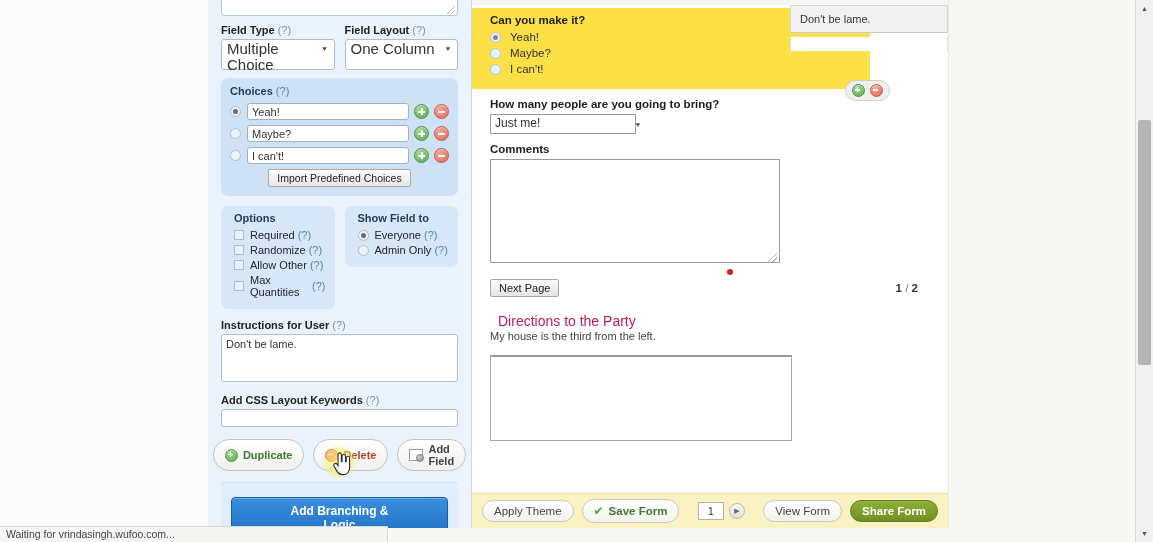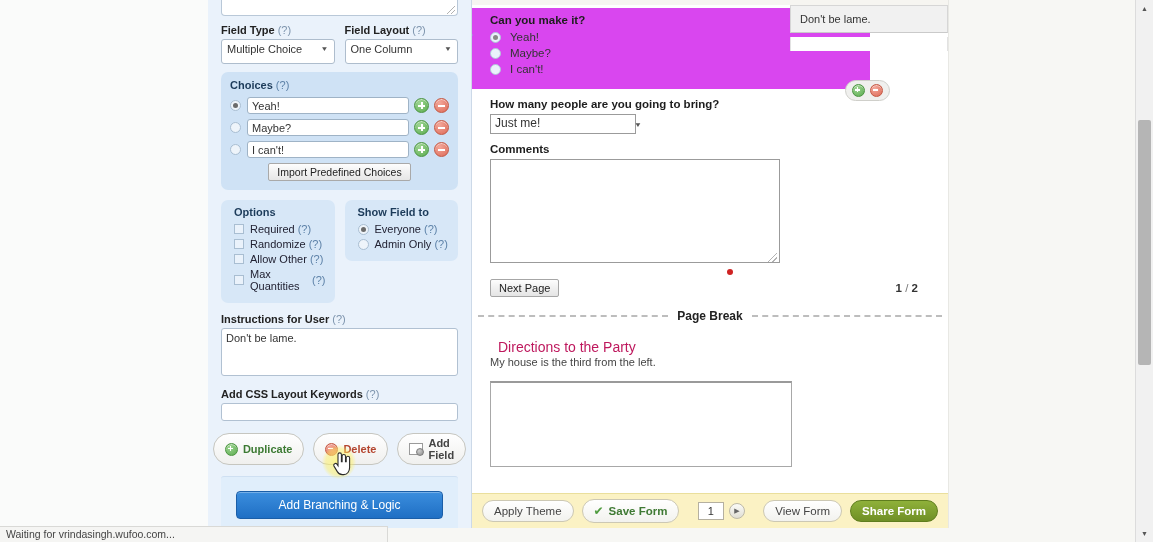--- a/index.html
+++ b/index.html
@@ -35,23 +35,23 @@
     border:1px solid #b9c8d8;border-top:none;border-radius:0 0 4px 4px;background:#fff;
     position:relative;
   }
   .topta:after{
     content:"";position:absolute;right:2px;bottom:1px;width:8px;height:8px;
     background:
       linear-gradient(135deg,transparent 45%,#b3b3b3 45%,#b3b3b3 55%,transparent 55%),
       linear-gradient(135deg,transparent 70%,#b3b3b3 70%,#b3b3b3 80%,transparent 80%);
   }
   select.sel, .fakesel{
-    width:100%;height:25px;box-sizing:border-box;
+    width:100%;height:31px;box-sizing:border-box;
     background:#fff;border:1px solid #aebdcd;border-radius:3px;
-    font-family:inherit;font-size:11px;color:#333;
+    font-family:inherit;font-size:15px;color:#333;
     padding:1px 16px 1px 5px;line-height:16px;
     position:relative;
     -webkit-appearance:none;appearance:none;
   }
   .selwrap{position:relative;}
   .selwrap .caret{
     position:absolute;right:6px;top:5px;font-size:8px;color:#555;pointer-events:none;
     transform:scaleY(.8);
   }
   
@@ -126,35 +126,35 @@
   .sqico{width:12px;height:10px;border:1px solid #9a9a9a;background:#fff;position:relative;flex:0 0 auto;}
   .sqico:after{content:"";position:absolute;right:-2px;bottom:-2px;width:6px;height:6px;border-radius:50%;
                background:radial-gradient(circle at 35% 30%,#cfcfcf,#8d8d8d);border:1px solid #7d7d7d;}
   
   .branch{
     margin-top:11px;background:#e0eefb;border-top:1px solid #cfe0f2;border-radius:3px;
     padding:14px 10px 16px 10px;text-align:center;
   }
   .branch-btn{
     display:inline-block;background:linear-gradient(#3b8ede,#1f6fc4);
-    border:1px solid #1a5ea8;border-radius:4px;color:#fff;font-weight:normal;font-size:12px;
+    border:1px solid #1a5ea8;border-radius:4px;color:#fff;font-weight:bold;font-size:12px;
     padding:6px 41px;cursor:pointer;box-shadow:0 1px 0 rgba(255,255,255,.3) inset;
     position:relative;
   }
   .branch-note{margin-top:10px;font-size:11.5px;color:#5d7c96;line-height:1.45;}
 
   
   #preview{
     position:absolute;left:472px;top:0;width:476px;height:528px;
     background:#fff;overflow:hidden;
   }
   #preview-top{position:absolute;left:0;top:0;width:100%;height:5px;background:#f6f5f1;}
   #prev-inner{padding:8px 0 0 0;position:relative;height:100%;box-sizing:border-box;}
   .sel-field{
-    background:#d946ef;position:relative;padding:6px 0 10px 18px;margin:0 78px 0 0;
+    background:#fde047;position:relative;padding:6px 0 10px 18px;margin:0 78px 0 0;
   }
   .sel-arrow{
     position:absolute;left:-10px;top:18px;width:0;height:0;
     border-top:9px solid transparent;border-bottom:9px solid transparent;
     border-left:11px solid #8ab3da;
   }
   .fq{font-weight:bold;font-size:11.5px;color:#1d1d1d;margin-bottom:5px;}
   .opt-line{display:flex;align-items:center;margin-bottom:4px;font-size:11.5px;color:#333;}
   .opt-line .rd2{width:11px;height:11px;border-radius:50%;border:1px solid #b0c4d8;background:#eaf2fb;
     box-sizing:border-box;margin-right:9px;flex:0 0 auto;position:relative;}
@@ -401,25 +401,20 @@
         <span class="ta-handle"></span>
         <span class="red-dot"></span>
       </div>
     </div>
 
     <div class="nextpage-row">
       <button class="npbtn">Next Page</button>
       <span class="pagecount"><span>1</span> <span class="sl">/</span> <span>2</span></span>
     </div>
 
-    <div class="pagebreak">
-      <span class="pb-line"></span>
-      <span class="pb-label">Page Break</span>
-      <span class="pb-line"></span>
-    </div>
 
     <div class="sec-title">Directions to the Party</div>
     <div class="sec-sub" style="margin-top:0;">My house is the third from the left.</div>
 
     <div class="big-ta"></div>
   </div>
 </div>
 
 <div id="hint-tail"></div>
 <div id="hint">Don't be lame.</div>

